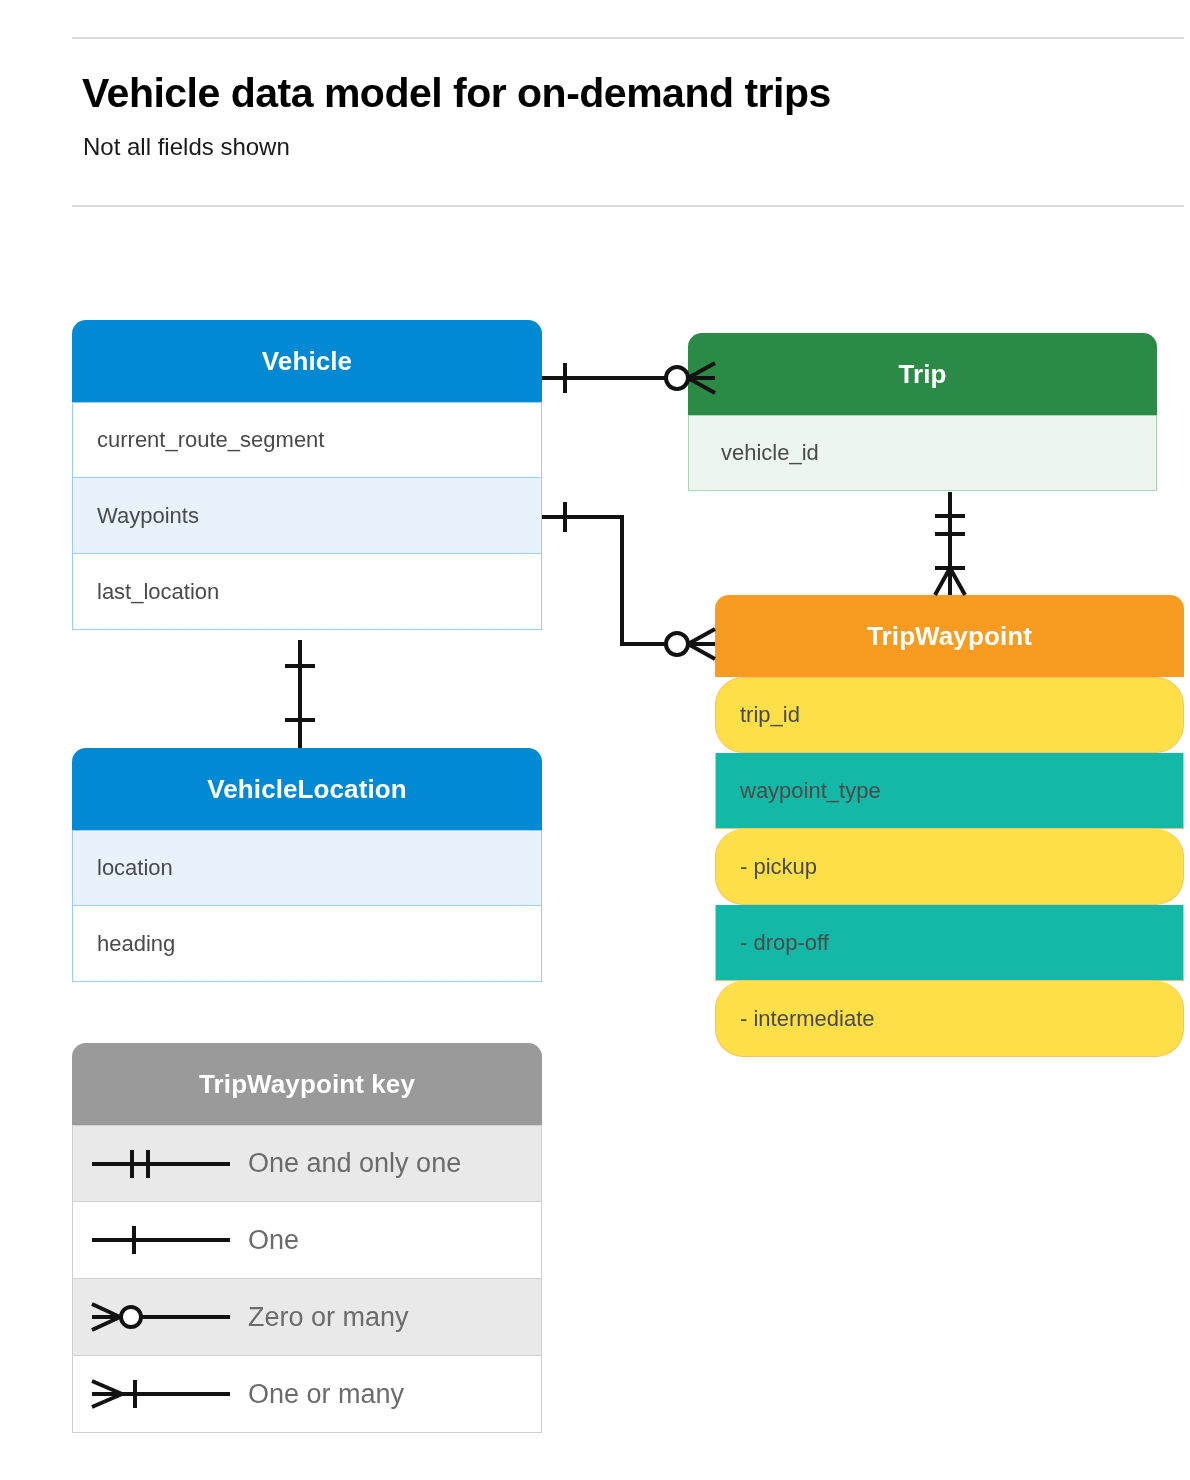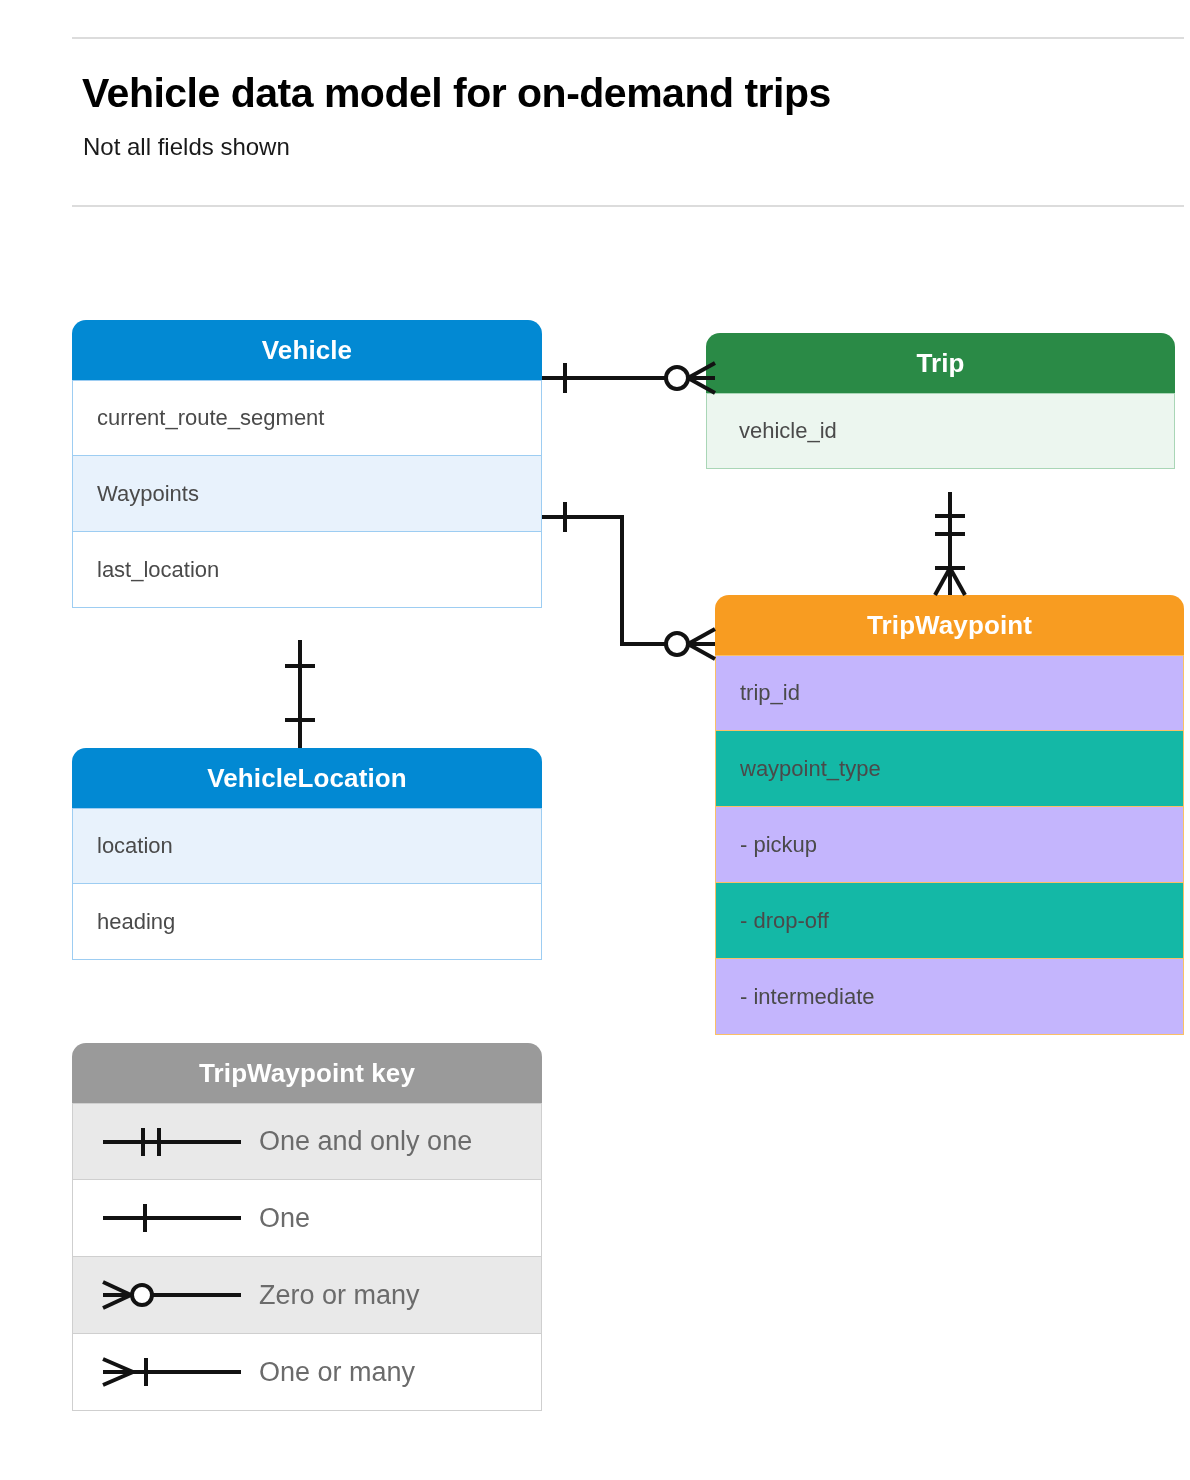--- a/index.html
+++ b/index.html
@@ -53,21 +53,21 @@
     white-space: nowrap;
   }
 
   
   .entity {
     position: absolute;
     box-sizing: border-box;
   }
   .entity-header {
     box-sizing: border-box;
-    height: 60px;
+    height: 82px;
     border-radius: 14px 14px 0 0;
     display: flex;
     align-items: center;
     justify-content: center;
     color: #ffffff;
     font-size: 26px;
     font-weight: bold;
     letter-spacing: 0.1px;
   }
   .entity-row {
@@ -90,40 +90,40 @@
   .theme-blue .entity-row.plain { background: #ffffff; }
 
   
   .theme-green .entity-header { background: #2a8a46; }
   .theme-green .entity-row { border-color: #a9d6b6; }
   .theme-green .entity-row.shade { background: #ecf6ef; padding-left: 32px; }
 
   
   .theme-orange .entity-header { background: #f89c21; }
   .theme-orange .entity-row { border-color: #fbc065; }
-  .theme-orange .entity-row.shade { background: #c4b5fd; }
+  .theme-orange .entity-row.shade { background: #fde047; border-radius: 28px; }
   .theme-orange .entity-row.plain { background: #14b8a6; text-align: center; }
 
   
   .theme-gray .entity-header { background: #9a9a9a; }
 
   
   #entity-vehicle        { left: 40px;  top: 320px; width: 470px; }
   #entity-vehiclelocation{ left: 40px;  top: 748px; width: 470px; border-radius: 24px; }
-  #entity-trip           { left: 674px; top: 333px; width: 469px; border-radius: 12px; }
+  #entity-trip           { left: 656px; top: 333px; width: 469px; border-radius: 12px; }
   #entity-tripwaypoint   { left: 683px; top: 595px; width: 469px; }
   #legend-box            { left: 40px;  top: 1043px; width: 470px; }
 
   
   .legend-row {
     box-sizing: border-box;
     height: 77px;
     display: flex;
     align-items: center;
-    padding-left: 11px;
+    padding-left: 0;
     border-style: solid;
     border-width: 0 1.5px 1.5px 1.5px;
     border-color: #cfcfcf;
   }
   .legend-row.first { border-top-width: 1.5px; }
   .legend-row.shade { background: #e9e9e9; }
   .legend-row.plain { background: #ffffff; }
   .legend-symbol {
     width: 175px;
     flex: 0 0 175px;

